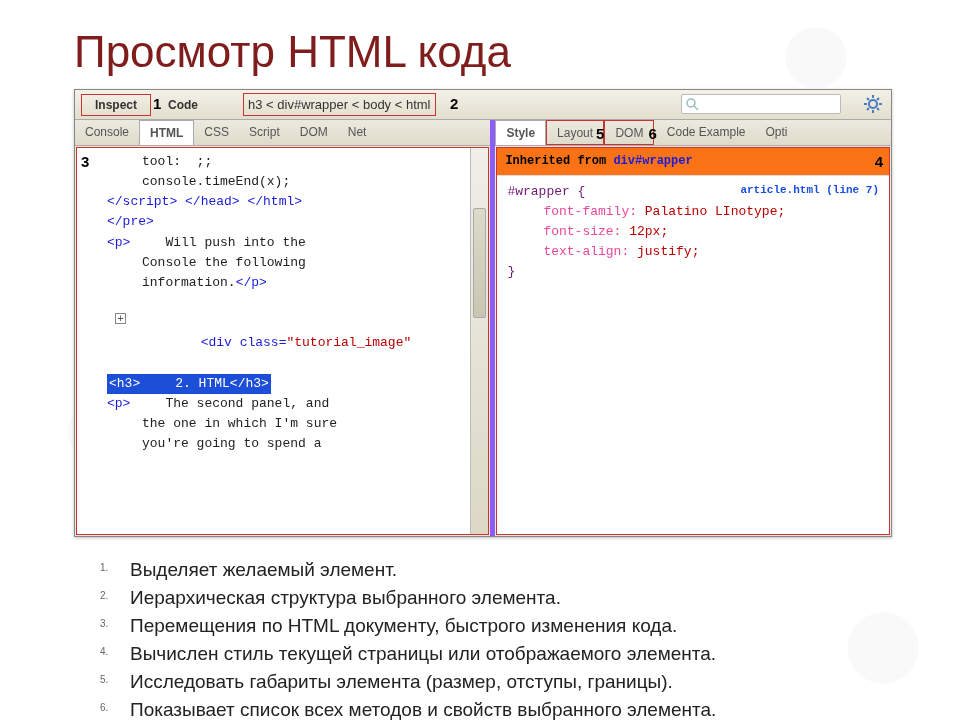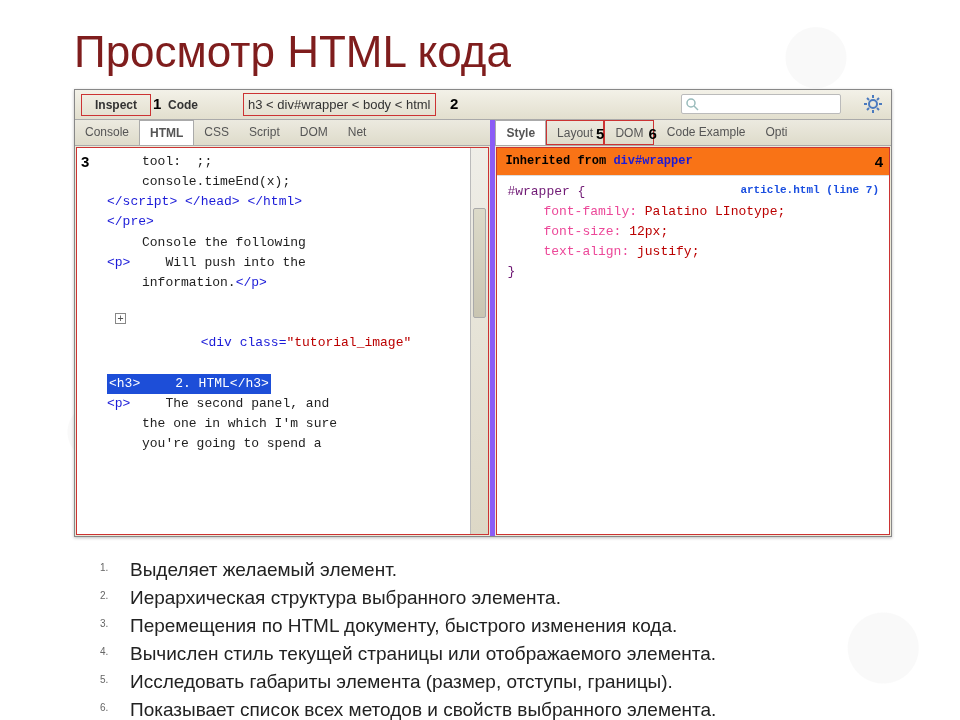--- a/index.html
+++ b/index.html
@@ -222,22 +222,22 @@
         <span class="tab">DOM</span>
         <span class="tab">Net</span>
       </div>
       <div class="content">
         <span class="num" style="left:4px;top:2px">3</span>
         <div class="codeblock">
           <div class="line"><span class="txt">tool:  ;;</span></div>
           <div class="line"><span class="txt">console.timeEnd(x);</span></div>
           <div class="line"><span class="tag">&lt;/script</span><span class="tag">&gt; &lt;/head&gt; &lt;/html&gt;</span></div>
           <div class="line"><span class="tag">&lt;/pre&gt;</span></div>
+          <div class="line"><span class="tag">&lt;p&gt;</span><span class="txt">Will push into the</span></div>
           <div class="line"><span class="txt">Console the following</span></div>
-          <div class="line"><span class="tag">&lt;p&gt;</span><span class="txt">Will push into the</span></div>
           <div class="line"><span class="txt">information.</span><span class="tag">&lt;/p&gt;</span></div>
           <div class="line" style="position:relative">
             <span class="expander">+</span>
             <span class="tag">&lt;div </span><span class="tag">class=</span><span class="attr">"tutorial_image"</span>
           </div>
           <div class="line"><span class="hl"><span class="tag">&lt;h3&gt;</span><span class="txt">2. HTML</span><span class="tag">&lt;/h3&gt;</span></span></div>
           <div class="line"><span class="tag">&lt;p&gt;</span><span class="txt">The second panel, and</span></div>
           <div class="line"><span class="txt">the one in which I'm sure</span></div>
           <div class="line"><span class="txt">you're going to spend a</span></div>
 

